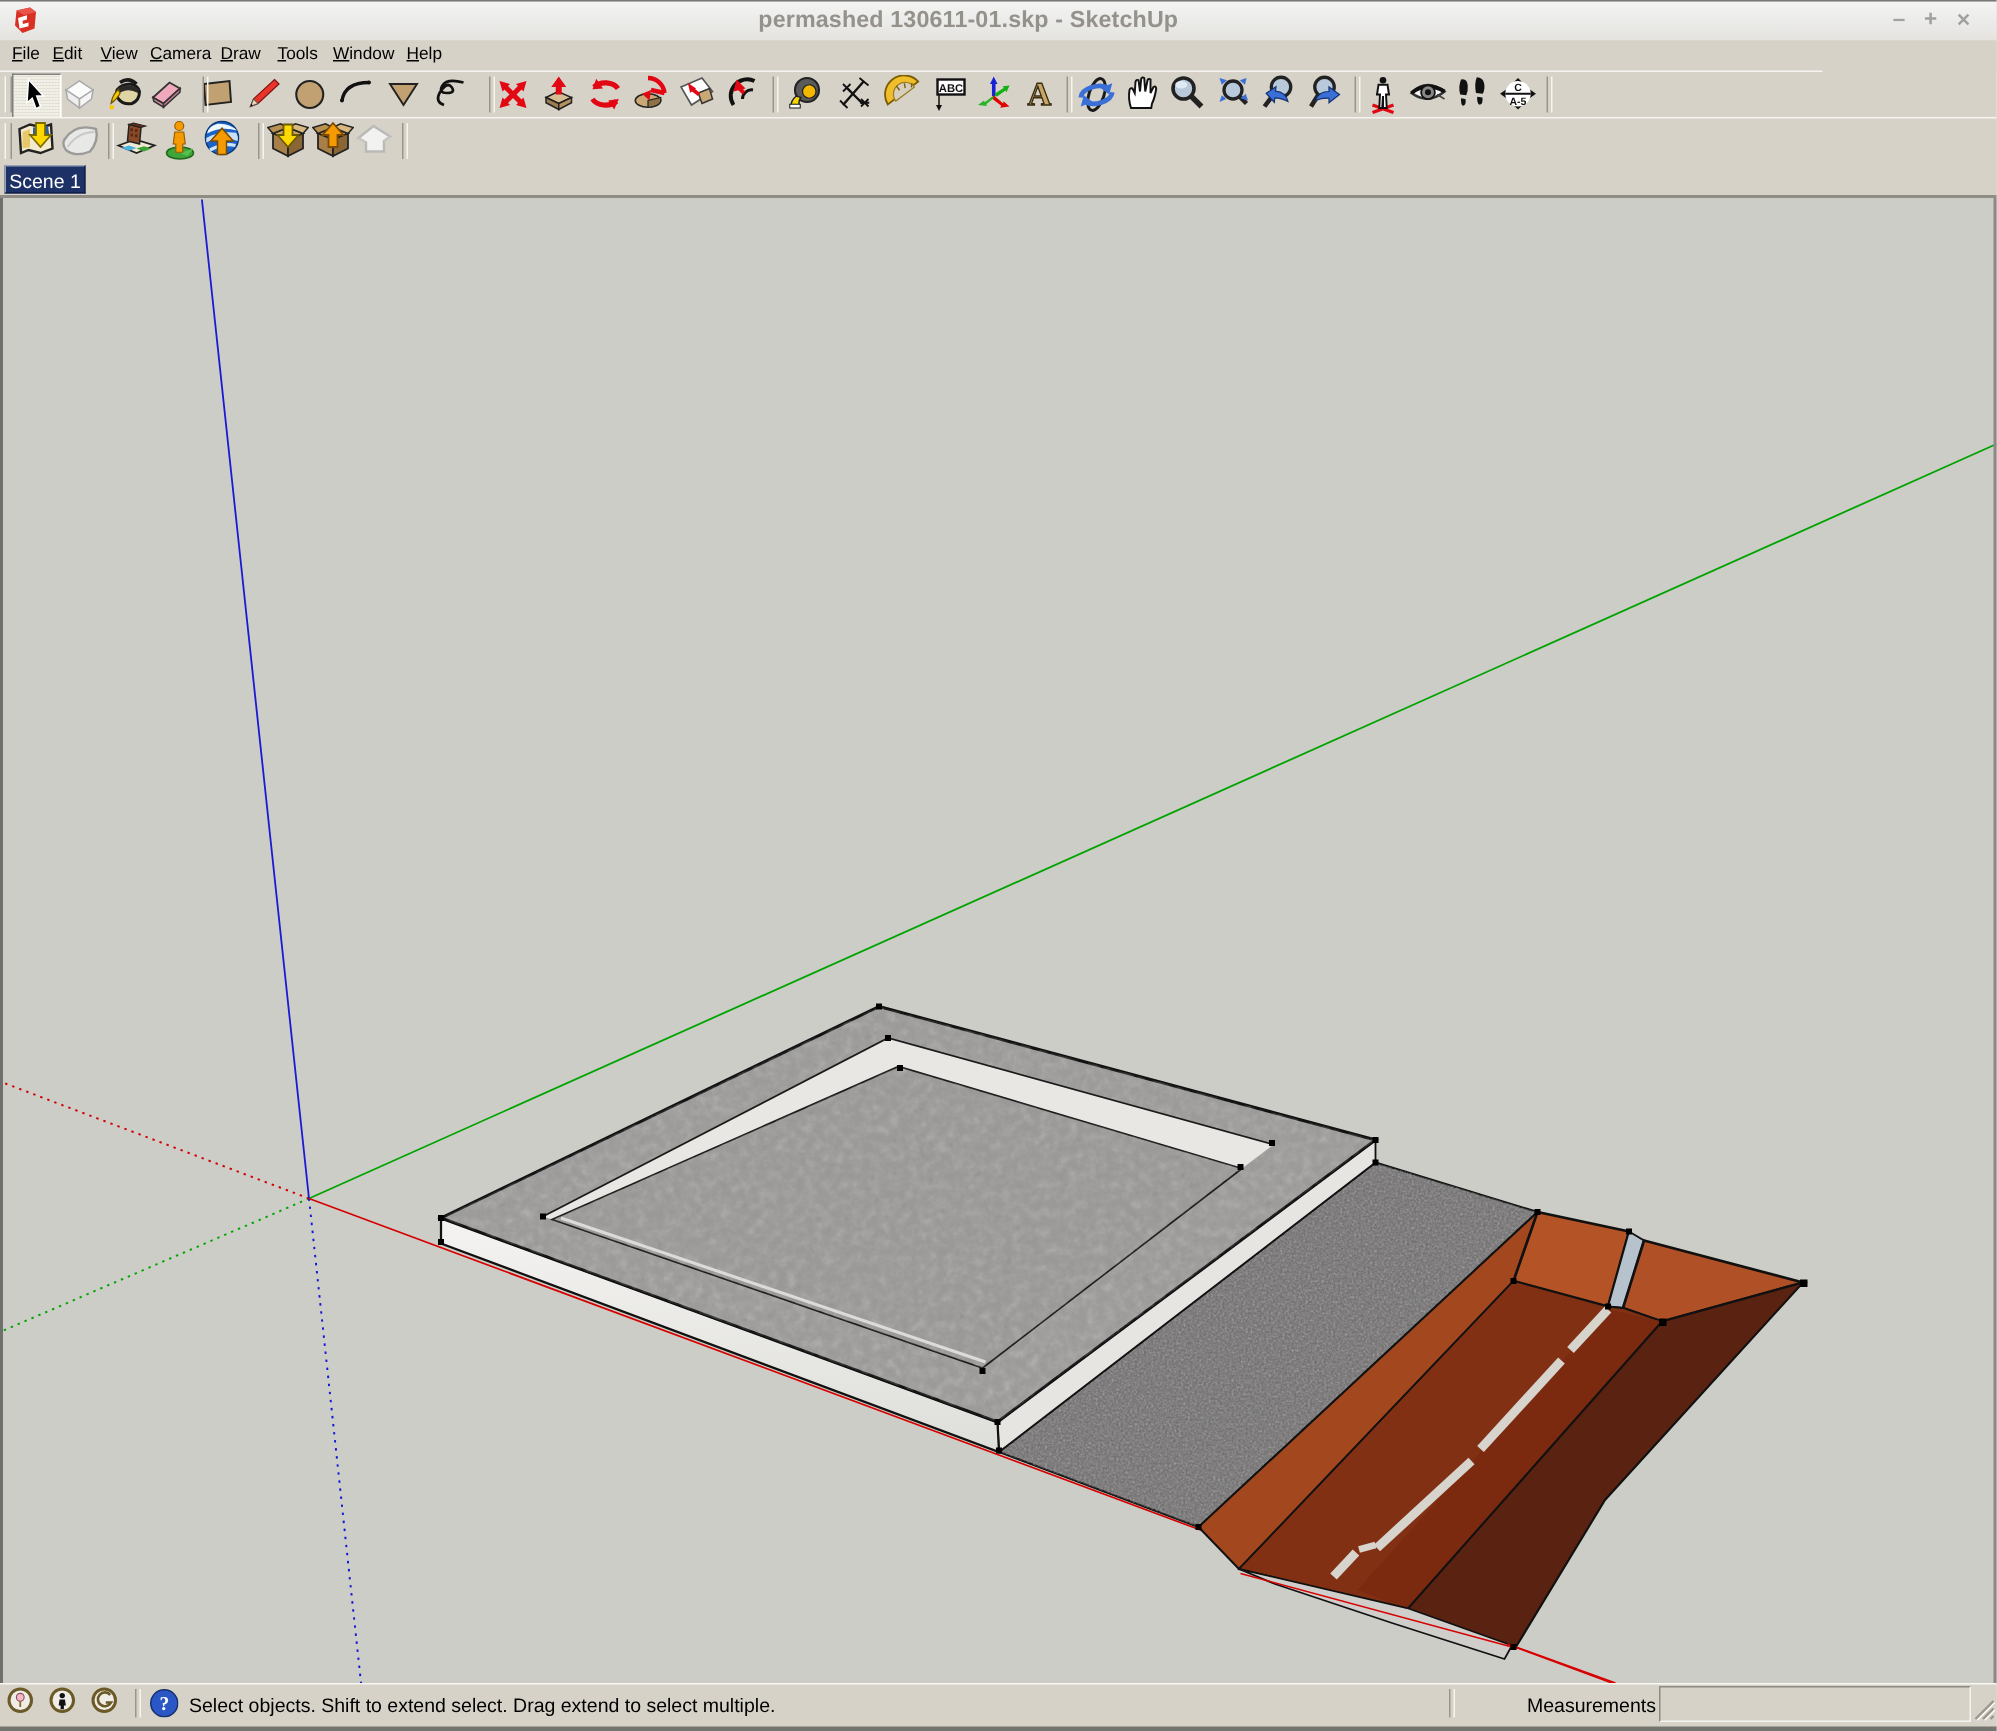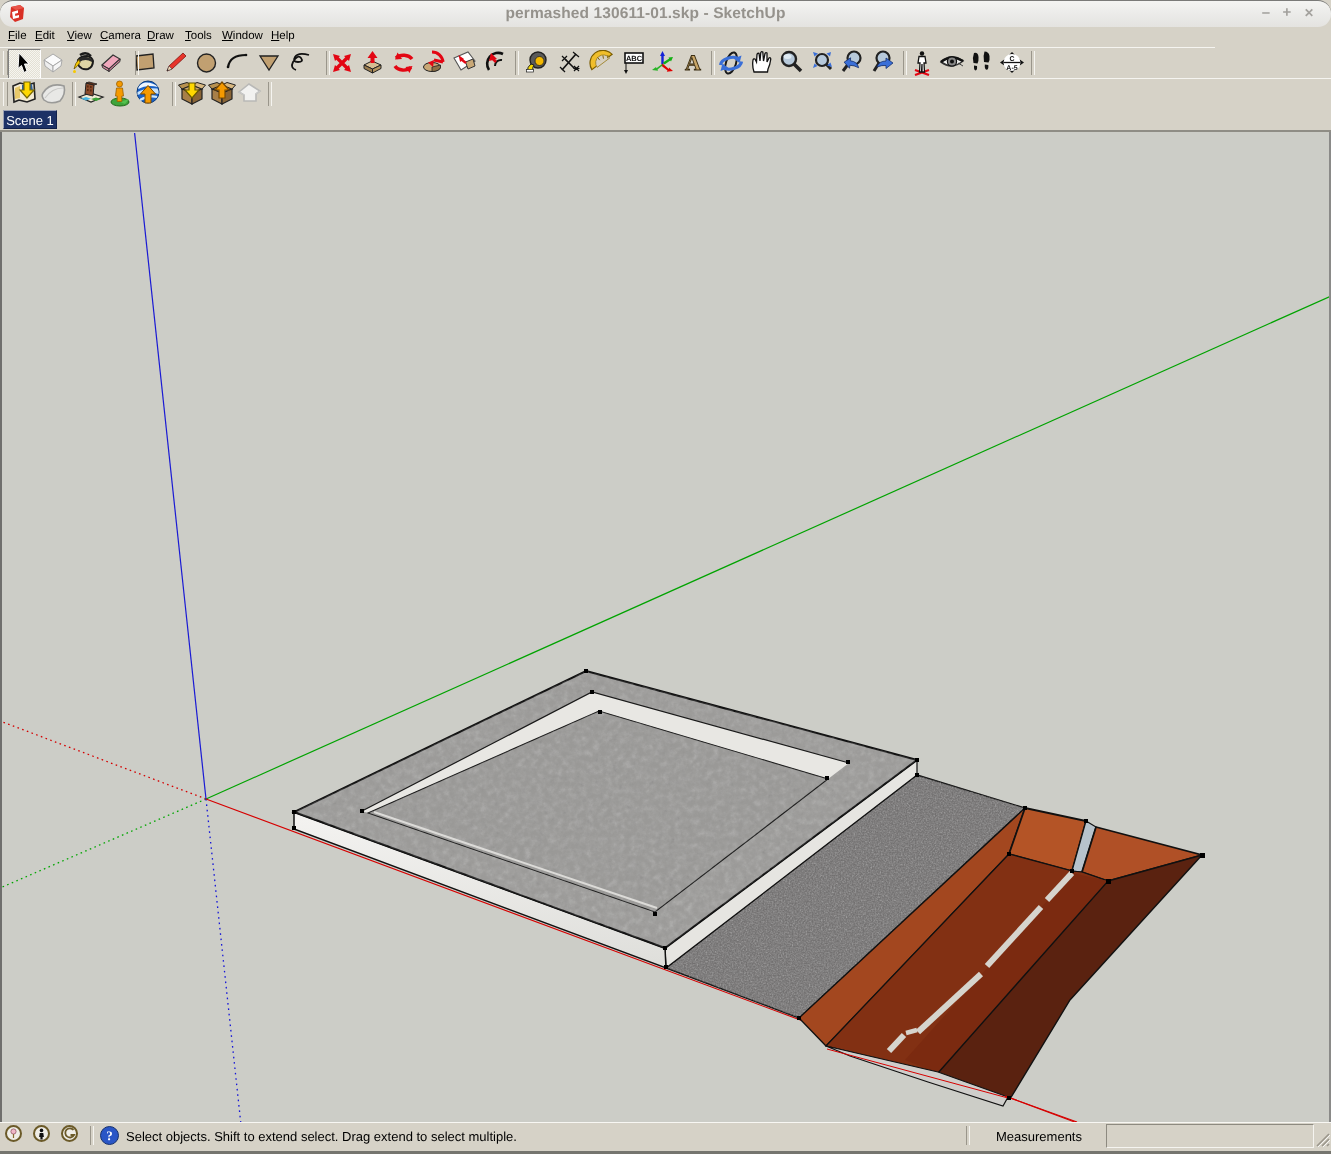--- a/index.html
+++ b/index.html
@@ -2,21 +2,21 @@
 <html><head>
 <meta charset="utf-8">
 <style>
 html,body{margin:0;padding:0;width:1331px;height:1154px;overflow:hidden;
   -webkit-font-smoothing:antialiased;text-rendering:geometricPrecision;
   font-family:"Liberation Sans",sans-serif;-webkit-font-smoothing:antialiased;}
 #win{position:absolute;left:0;top:0;width:1331px;height:1154px;background:#d6d2c7;}
 
 #titlebar{position:absolute;left:0;top:0;width:1331px;height:27px;
   background:linear-gradient(#f4f4f2 0%,#ececea 45%,#e4e3e0 100%);
-  border-top:1px solid #7a7a78;box-sizing:border-box;border-radius:13px;}
+  border-top:1px solid #7a7a78;box-sizing:border-box;}
 #title{position:absolute;left:-20px;top:4px;width:1331px;text-align:center;
   font-size:15.5px;font-weight:bold;color:#95928c;letter-spacing:0.1px;}
 #tbbtns{position:absolute;right:4px;top:0;height:27px;color:#a3a19d;font-weight:bold;}
 .tbb{position:absolute;top:3px;width:20px;text-align:center;font-size:15px;}
 
 #menubar{position:absolute;left:0;top:27px;width:1331px;height:20px;background:#d6d2c7;
   font-size:11.5px;color:#000;}
 #menubar span{position:absolute;top:3px;}
 #menubar u{text-decoration:underline;}
 
@@ -44,21 +44,21 @@
 #tabline{position:absolute;left:0;top:130px;width:1331px;height:2px;background:#8f8d85;}
 
 #viewport{position:absolute;left:0;top:132px;width:1331px;height:990px;background:#cccdc7;}
 #viewport svg{position:absolute;left:0;top:0;}
 #vpleft{position:absolute;left:0;top:132px;width:2px;height:990px;background:#6f6f6d;}
 #vpright{position:absolute;left:1329px;top:132px;width:2px;height:990px;background:#8a8a88;}
 
 #statusbar{position:absolute;left:0;top:1122px;width:1331px;height:26px;background:#d6d2c7;
   border-top:1px solid #f8f7f3;box-sizing:border-box;font-size:13px;color:#000;}
 #statustext{position:absolute;left:126px;top:6px;}
-#measlbl{position:absolute;left:996px;top:6px;}
+#measlbl{position:absolute;left:1018px;top:6px;}
 #measbox{position:absolute;left:1106px;top:1px;width:206px;height:22px;background:#d6d2c7;
   border:1px solid #8d8a80;border-right-color:#f5f4f0;border-bottom-color:#f5f4f0;}
 #sbsep{position:absolute;left:90px;top:3px;width:2px;height:19px;
   border-left:1px solid #9a968b;border-right:1px solid #f5f4f0;}
 #sbsep2{position:absolute;left:966px;top:3px;width:2px;height:19px;
   border-left:1px solid #9a968b;border-right:1px solid #f5f4f0;}
 #winbot{position:absolute;left:0;top:1148px;width:1331px;height:6px;background:#d6d2c7;
   border-bottom:3px solid #75756f;box-sizing:border-box;}
 .sbcirc{position:absolute;top:2px;width:17px;height:17px;border-radius:50%;
   border:2px solid #6b5a28;background:#efede6;box-sizing:border-box;}

